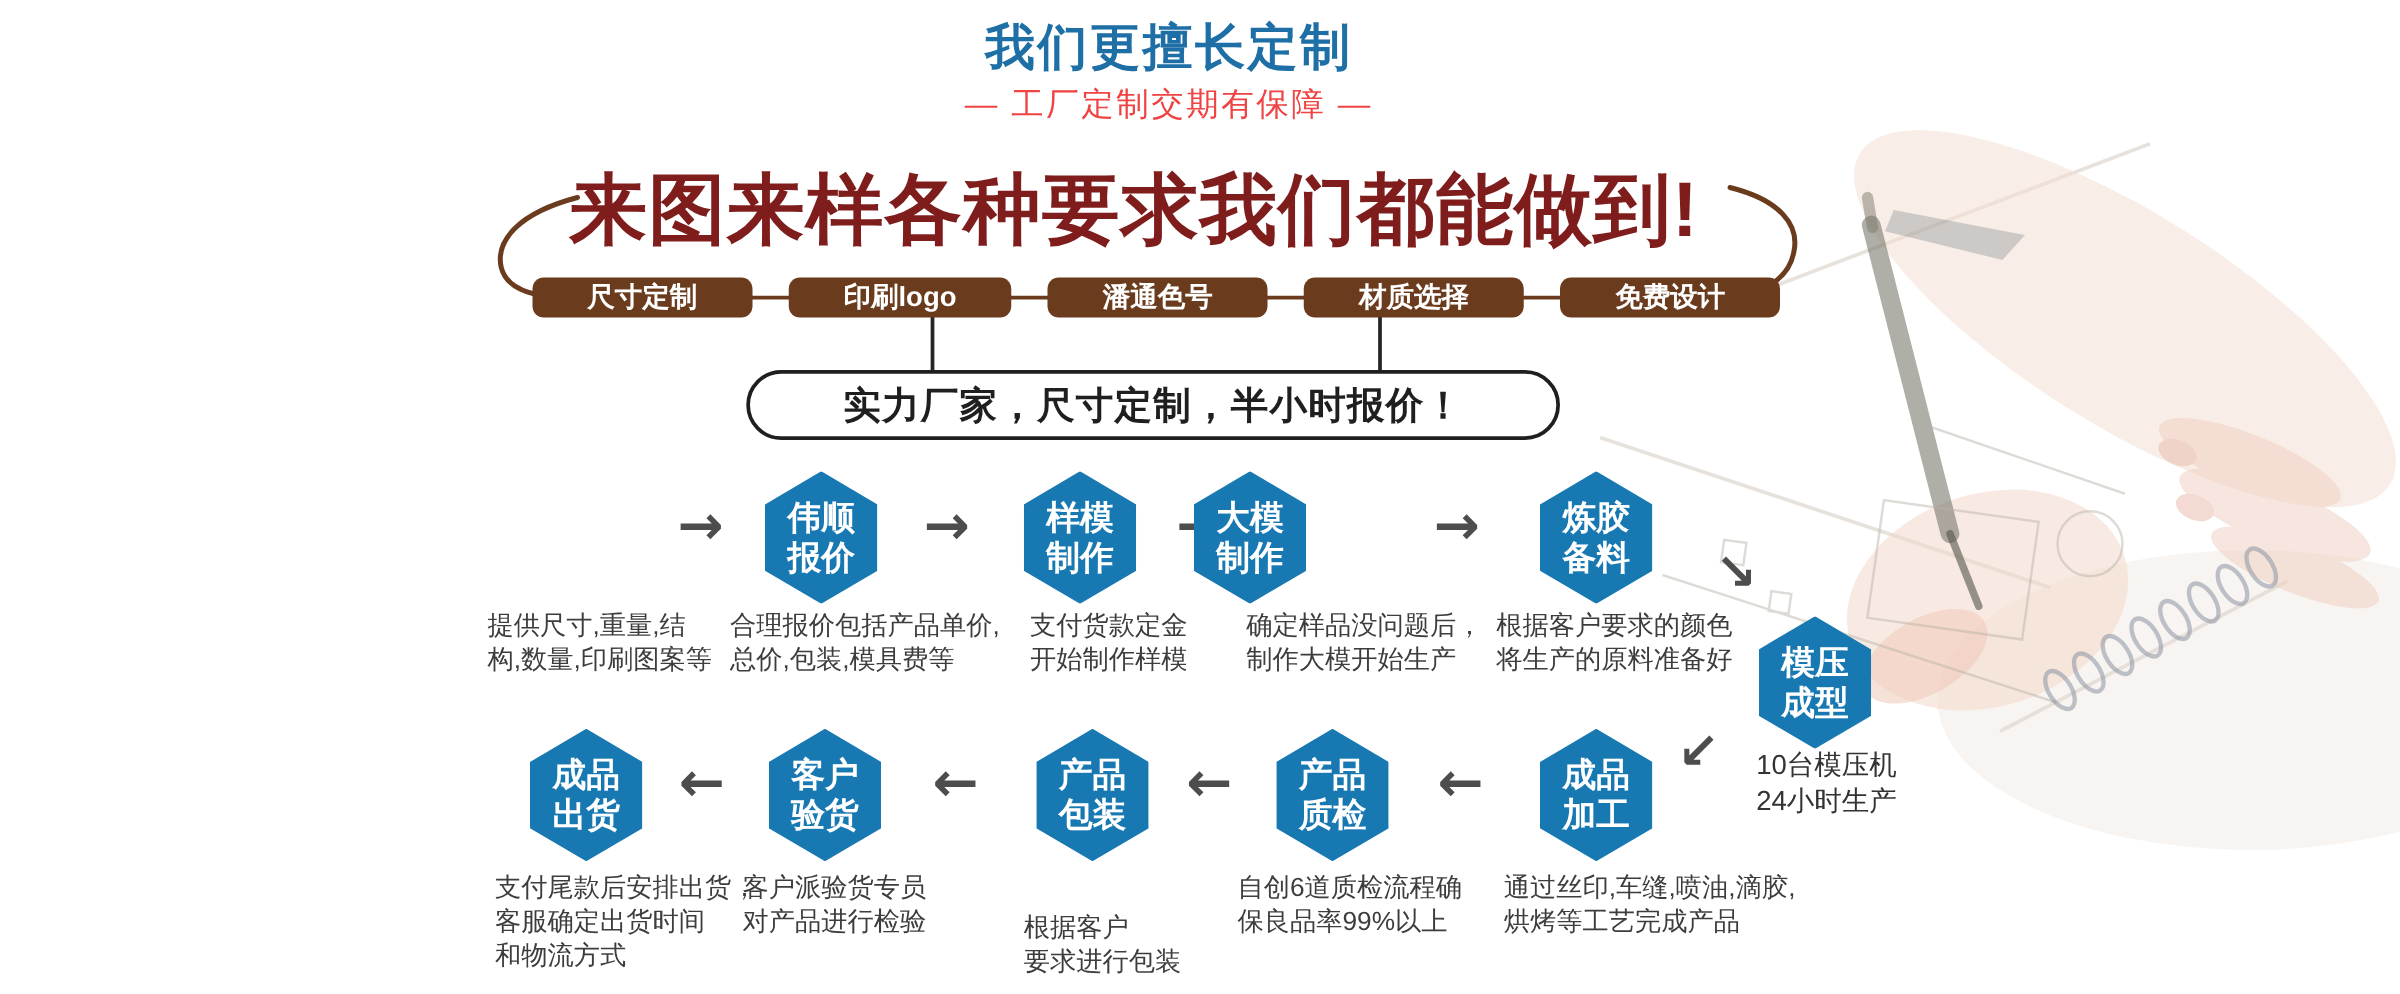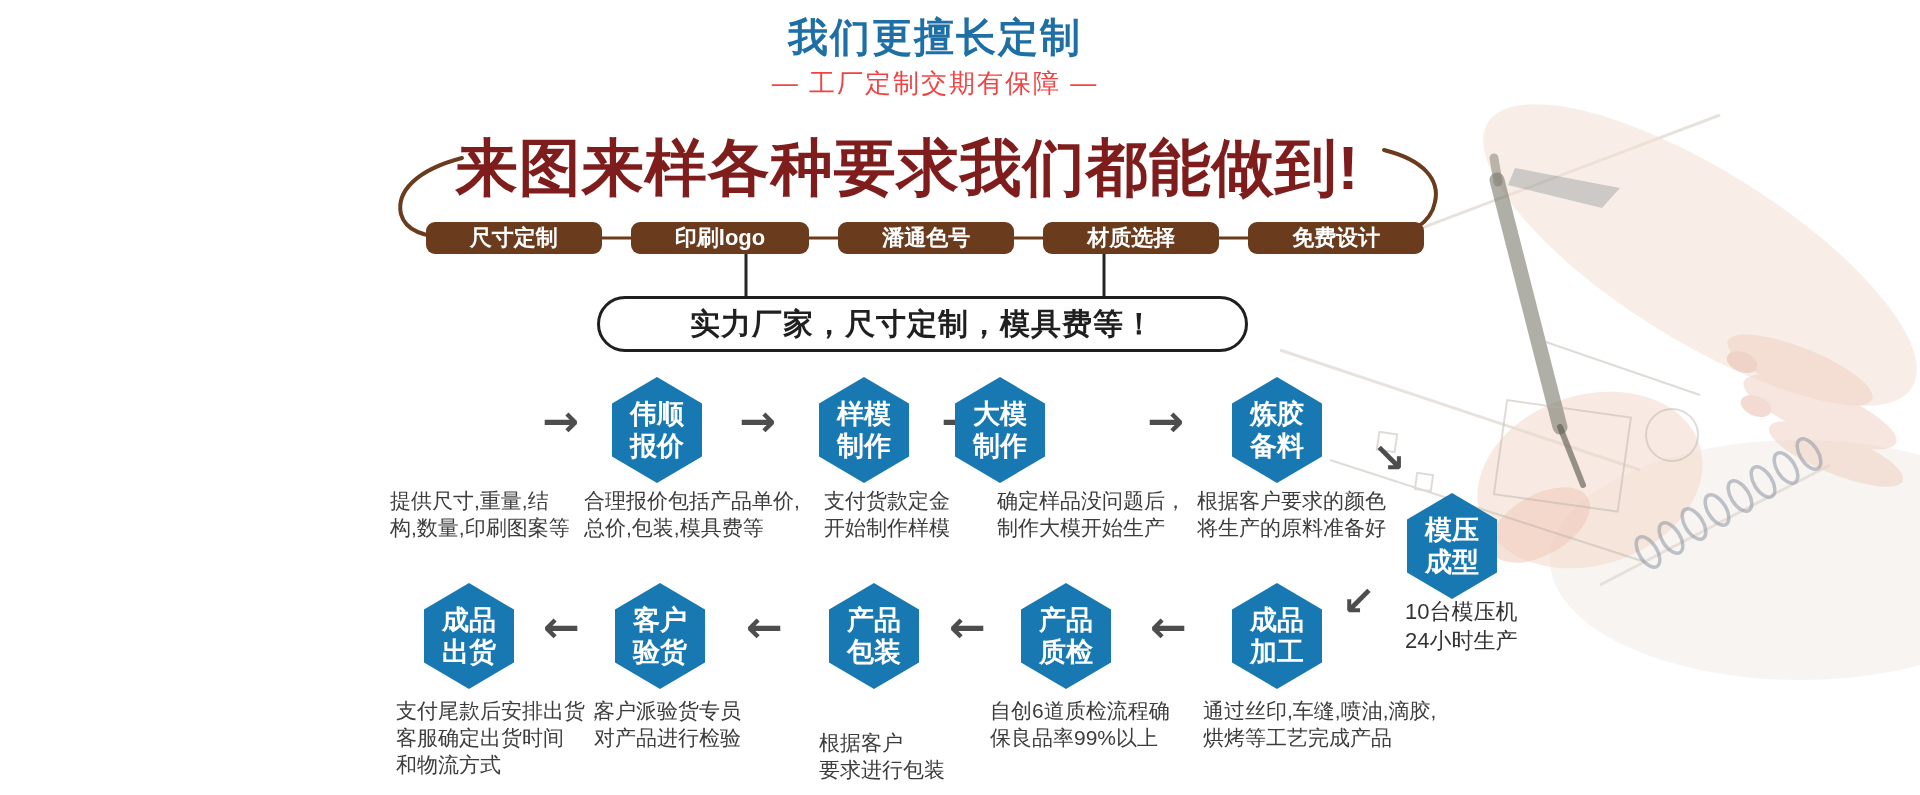--- a/index.html
+++ b/index.html
@@ -136,21 +136,21 @@
   </svg>
 
   <div class="tag-row">
     <div class="tag">尺寸定制</div>
     <div class="tag">印刷logo</div>
     <div class="tag">潘通色号</div>
     <div class="tag">材质选择</div>
     <div class="tag">免费设计</div>
   </div>
 
-  <div class="quote-pill">实力厂家，尺寸定制，模具费等！</div>
+  <div class="quote-pill">实力厂家，尺寸定制，半小时报价！</div>
 
   <div class="arrow" style="left:542px;top:399px">→</div>
   <div class="hex" style="left:612px;top:377px">
     <span>伟顺</span>
       <span>报价</span>
   </div>
   <div class="arrow" style="left:739px;top:399px">→</div>
   <div class="hex" style="left:819px;top:377px">
     <span>样模</span>
       <span>制作</span>

